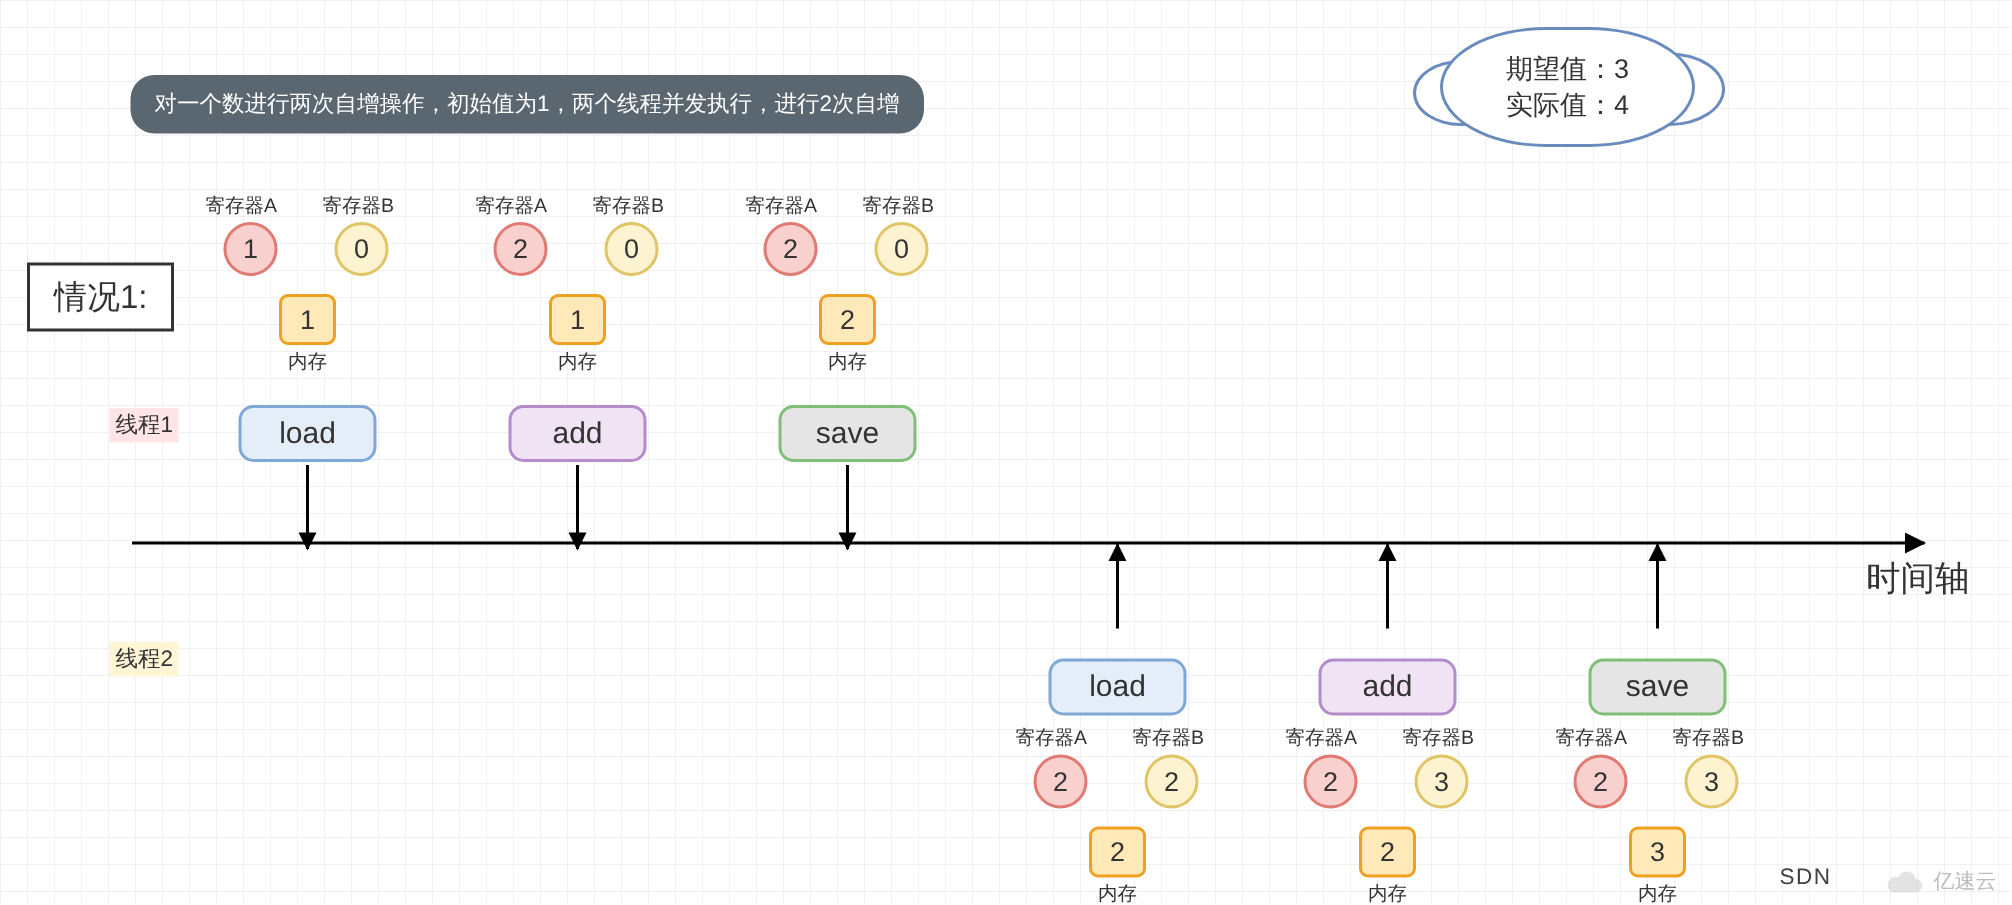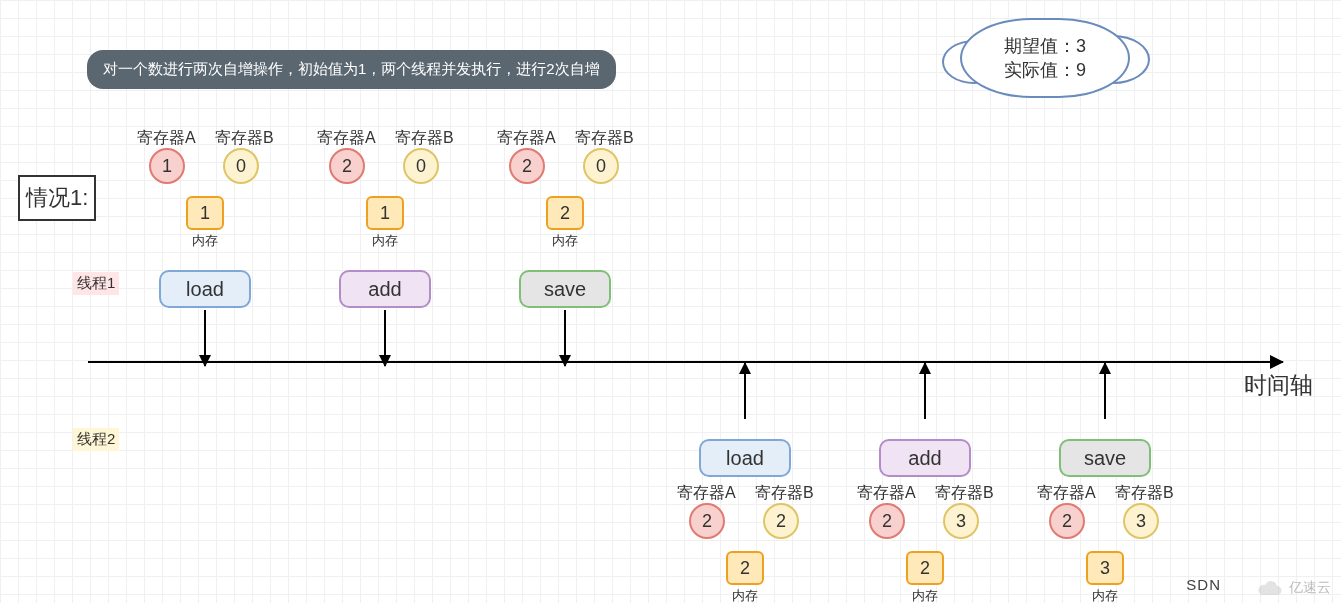--- a/index.html
+++ b/index.html
@@ -7,33 +7,33 @@
 .grid-bg{position:absolute;inset:0;background-image:linear-gradient(#f0f0f0 1px,transparent 1px),linear-gradient(90deg,#f0f0f0 1px,transparent 1px);background-size:18px 18px;z-index:0}
 .stage{position:relative;z-index:1;width:1341px;height:603px}
 
 .desc-box{position:absolute;left:87px;top:50px;background:#5b6770;color:#fff;padding:10px 16px;border-radius:16px;font-size:15px}
 
 .cloud{position:absolute;left:960px;top:18px;width:170px;height:80px;border:2px solid #6a8bbd;border-radius:50%/60%;display:flex;flex-direction:column;align-items:center;justify-content:center;font-size:18px;color:#333;background:#fff}
 .cloud::before,.cloud::after{content:"";position:absolute;border:2px solid #6a8bbd;border-radius:50%;background:#fff}
 .cloud::before{width:60px;height:40px;left:-20px;top:20px;z-index:-1}
 .cloud::after{width:70px;height:45px;right:-22px;top:15px;z-index:-1}
 
-.case-label{position:absolute;left:18px;top:175px;border:2px solid #333;padding:6px 6px;font-size:22px;background:#fff}
+.case-label{position:absolute;left:18px;top:175px;border:2px solid #333;padding:6px 16px;font-size:22px;background:#fff}
 
 .thread-label{position:absolute;font-size:15px;padding:2px 4px}
 .t1{left:73px;top:272px;background:#ffe5e5}
 .t2{left:73px;top:428px;background:#fff6d6}
 
 .axis{position:absolute;left:88px;top:361px;width:1195px;height:2px;background:#000}
 .axis::after{content:"";position:absolute;right:-1px;top:-6px;border-left:14px solid #000;border-top:7px solid transparent;border-bottom:7px solid transparent}
 .axis-label{position:absolute;left:1244px;top:370px;font-size:23px}
 
 .step{position:absolute;width:120px;text-align:center}
 .reg-row{position:relative;height:60px}
-.reg-lbl{position:absolute;top:0;font-size:16px;white-space:nowrap}
+.reg-lbl{position:absolute;top:0;font-size:13px;white-space:nowrap}
 .la{left:-8px}.lb{left:70px}
 .circ{position:absolute;top:20px;width:36px;height:36px;border-radius:50%;border:2px solid;display:flex;align-items:center;justify-content:center;font-size:18px}
 .ca{left:4px}.cb{left:78px}
 .mem-box{position:relative;width:38px;height:34px;margin:8px auto 2px;border:2px solid #f0a020;background:#ffe9b8;border-radius:6px;display:flex;align-items:center;justify-content:center;font-size:18px}
 .mem-lbl{font-size:13px}
 .op-box{width:92px;height:38px;margin:20px auto 0;border-radius:10px;border:2px solid;display:flex;align-items:center;justify-content:center;font-size:20px}
 .arrow-down{width:2px;height:56px;background:#000;margin:2px auto 0;position:relative}
 .arrow-down::after{content:"";position:absolute;bottom:-1px;left:-5px;border-top:12px solid #000;border-left:6px solid transparent;border-right:6px solid transparent}
 .arrow-up{width:2px;height:56px;background:#000;margin:0 auto 2px;position:relative}
 .arrow-up::after{content:"";position:absolute;top:-1px;left:-5px;border-bottom:12px solid #000;border-left:6px solid transparent;border-right:6px solid transparent}
@@ -50,21 +50,21 @@
 </style>
 </head>
 <body>
 <div class="grid-bg"></div>
 <div class="stage">
 
 <div class="desc-box">对一个数进行两次自增操作，初始值为1，两个线程并发执行，进行2次自增</div>
 
 <div class="cloud">
   <div>期望值：3</div>
-  <div>实际值：9</div>
+  <div>实际值：4</div>
 </div>
 
 <div class="case-label">情况1:</div>
 
 <div class="thread-label t1">线程1</div>
 <div class="thread-label t2">线程2</div>
 
 <div class="axis"></div>
 <div class="axis-label">时间轴</div>
 

